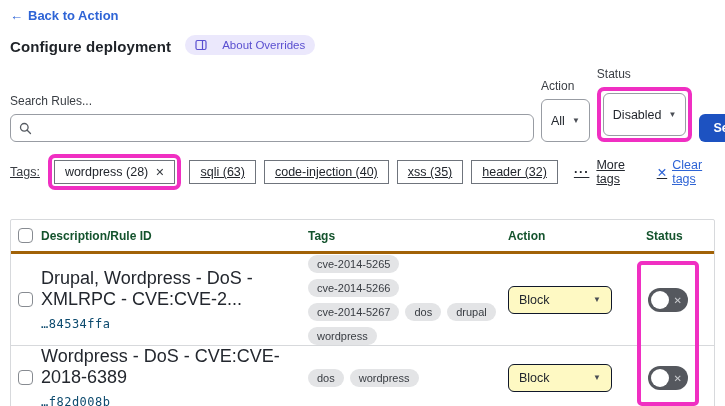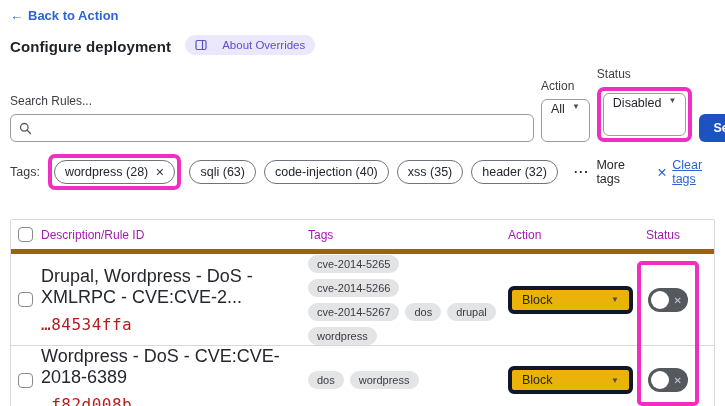--- a/index.html
+++ b/index.html
@@ -14,48 +14,48 @@
   .title-row { margin-top:11px; display:flex; align-items:flex-end; gap:14px; }
   .page-title { font-size:15px; font-weight:700; color:#1f2328; letter-spacing:.1px; }
   .badge { display:inline-flex; align-items:center; gap:15px; background:#ebe8fc; color:#5a4fd0; font-size:11.5px; font-weight:500; padding:4px 10px; border-radius:11px; cursor:pointer; }
 
   
   .filter-row { margin-top:12px; display:flex; align-items:flex-end; gap:7px; }
   .fgroup { display:flex; flex-direction:column; }
   .flabel { font-size:12px; color:#3a3e44; margin-bottom:6px; }
   .search-box { width:524px; height:28px; border:1px solid #989ca3; border-radius:6px; display:flex; align-items:center; padding:0 8px; background:#fff; }
   .search-box input { border:none; outline:none; flex:1; font-size:12.5px; margin-left:6px; font-family:inherit; }
-  .dd { height:43px; background:#fff; border:1px solid #989ca3; border-radius:6px; display:inline-flex; gap:7px; padding:2px 9px; font-size:12.5px; color:#23272e; cursor:pointer; white-space:nowrap; }
+  .dd { height:43px; background:#fff; border:1px solid #989ca3; border-radius:6px; display:inline-flex; align-items:center; gap:7px; padding:17px 9px; font-size:12.5px; color:#23272e; cursor:pointer; white-space:nowrap; }
   .caret { font-size:8px; color:#4a4e55; }
   .hl-wrap { border:4px solid #f02fc2; border-radius:7px; padding:2px; display:inline-block; }
   .btn-primary { height:28px; background:#1d52c1; color:#fff; border:none; border-radius:6px; font-size:12.5px; font-weight:600; padding:0 14px; cursor:pointer; font-family:inherit; }
 
   
-  .tags-row { margin-top:12px; display:flex; align-items:center; gap:8px; }
+  .tags-row { margin-top:12px; display:flex; align-items:center; gap:8px;text-decoration:underline; }
   .tags-label { font-size:12.5px; color:#3a3e44; }
-  .tag-pill { display:inline-flex; align-items:center; gap:7px; background:#fff; border:1.5px solid #6f747c; border-radius:12px; padding:4px 10px; font-size:12.5px; color:#23272e; cursor:pointer; white-space:nowrap; }
+  .tag-pill { display:inline-flex; align-items:center; gap:7px; background:#fff; border:1.5px solid #6f747c; border-radius:0; padding:4px 10px; font-size:12.5px; color:#23272e; cursor:pointer; white-space:nowrap; }
   .tag-x { font-size:11px; color:#3a3e44; }
   .more-tags { display:inline-flex; align-items:center; gap:7px; font-size:12.5px; color:#23272e; margin-left:8px; cursor:pointer; }
   .ellipsis { font-weight:700; letter-spacing:1px; }
   .clear-tags { display:inline-flex; align-items:center; gap:5px; color:#2e64d6; font-size:12.5px; margin-left:12px; cursor:pointer; }
   .clear-tags .lbl { text-decoration:underline; }
 
   
   .rules-table { position:relative; margin-top:29px; width:705px; border:1px solid #d7d9dc; border-radius:2px; background:#fff; }
   .trow { display:grid; grid-template-columns:30px 267px 200px 138px 1fr; align-items:center; }
-  .thead { height:34px; border-bottom:5px solid #a16207; font-weight:400; font-size:12px; color:#a21caf; }
+  .thead { height:34px; border-bottom:3px solid #a16207; font-weight:700; font-size:12px; color:#14532d; }
   .tbody-row1 { height:92px; border-bottom:1px solid #d7d9dc; }
   .tbody-row2 { height:62px; }
   .checkbox { width:15px; height:15px; border:1.5px solid #878b91; border-radius:4px; background:#fff; margin-left:7px; cursor:pointer; }
   .desc-cell { display:flex; flex-direction:column; justify-content:center; gap:7px; padding-right:14px; }
   .desc-title { font-size:18px; color:#23272e; }
-  .rule-id { font-family:"DejaVu Sans Mono","Liberation Mono",monospace; font-size:16px; letter-spacing:.5px; color:#b91c1c; }
+  .rule-id { font-family:"DejaVu Sans Mono","Liberation Mono",monospace; font-size:12px; letter-spacing:.5px; color:#0c4a6e; }
   .tags-cell { display:flex; flex-wrap:wrap; gap:6px; max-width:196px; padding-right:8px; }
   .gray-pill { background:#e3e4e6; color:#383c42; font-size:11px; padding:3px 9px; border-radius:10px; white-space:nowrap; }
-  .select { width:125px; height:28px; border:4px solid #0f172a; border-radius:6px; background:#eab308; display:flex; align-items:center; justify-content:space-between; padding:0 10px; font-size:12.5px; cursor:pointer; }
+  .select { width:104px; height:28px; border:1px solid #0f172a; border-radius:6px; background:#fef9c3; display:flex; align-items:center; justify-content:space-between; padding:0 10px; font-size:12.5px; cursor:pointer; }
   .toggle { position:relative; width:40px; height:24px; border-radius:12px; background:#55585e; margin-left:2px; cursor:pointer; }
   .knob { position:absolute; left:3px; top:3px; width:18px; height:18px; background:#fff; border-radius:50%; }
   .toggle-x { position:absolute; right:6px; top:50%; transform:translateY(-50%); color:#c9cbce; font-size:10px; font-weight:700; }
   .hl-overlay { position:absolute; left:626px; top:41px; width:62px; height:145px; border:4px solid #f02fc2; border-radius:5px; pointer-events:none; z-index:5; }
 
   svg { display:block; }
 </style>
 </head>
 <body>
 

